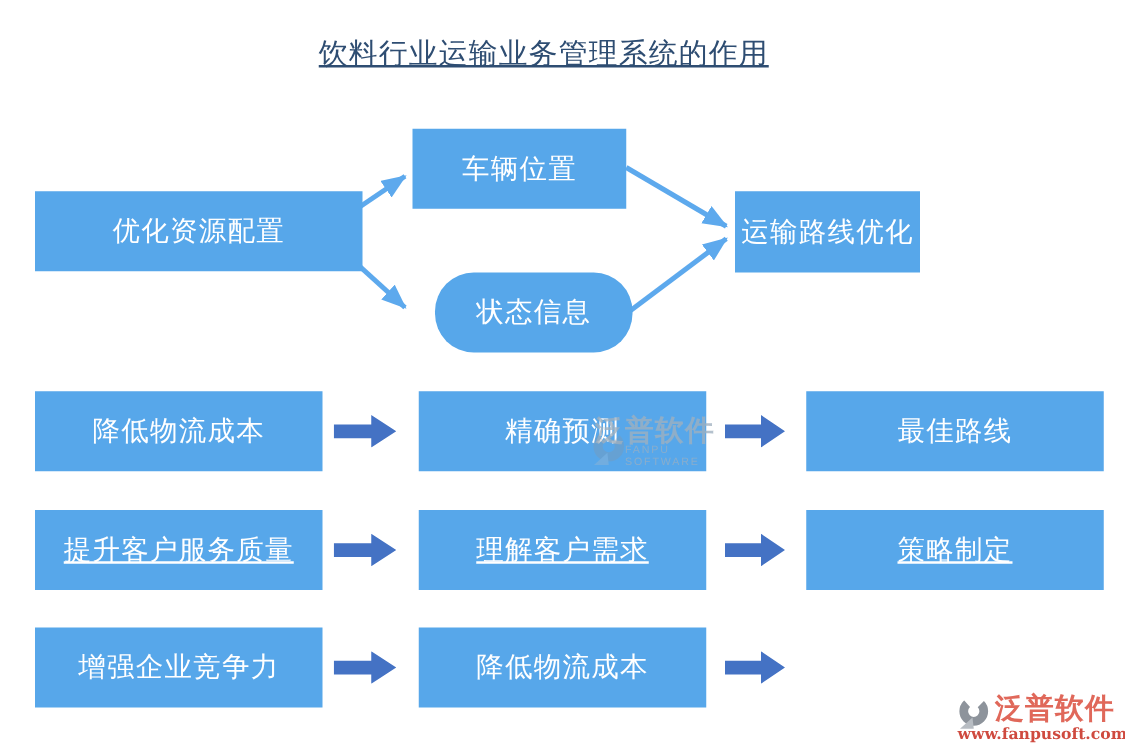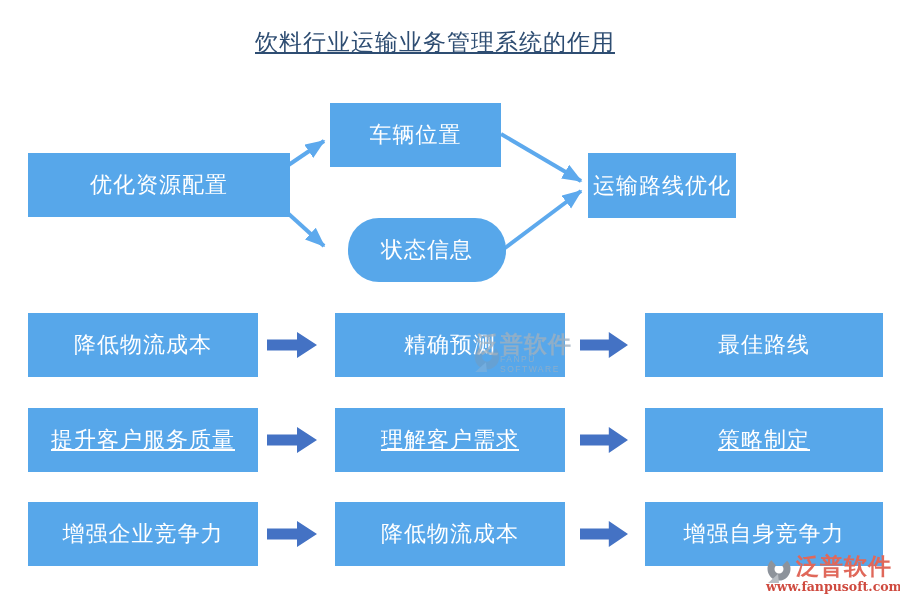--- a/index.html
+++ b/index.html
@@ -120,21 +120,20 @@
   <div class="box c3 r2">策略制定</div>
 
   <div class="box c1 r3">增强企业竞争力</div>
   <svg class="block-arrow a1 ar3" viewBox="0 0 50 26" preserveAspectRatio="none">
     <polygon points="0,7.5 30,7.5 30,0 50,13 30,26 30,18.5 0,18.5"></polygon>
   </svg>
   <div class="box c2 r3">降低物流成本</div>
   <svg class="block-arrow a2 ar3" viewBox="0 0 50 26" preserveAspectRatio="none">
     <polygon points="0,7.5 30,7.5 30,0 50,13 30,26 30,18.5 0,18.5"></polygon>
   </svg>
-  <div class="box c3 r3">增强自身竞争力</div>
 
   <div class="watermark">
     <svg class="wm-icon" width="28" height="30" viewBox="0 0 26 28">
       <circle cx="13" cy="13" r="8" fill="none" stroke="#8d939b" stroke-width="7" stroke-dasharray="38 17" transform="rotate(-45 13 13)"></circle>
       <path d="M2,27 L12,18 L13,27 Z" fill="#b8bdc3"></path>
     </svg>
     <span class="wm-name">泛普软件</span>
     <span class="wm-sub">FANPU SOFTWARE</span>
   </div>
 

